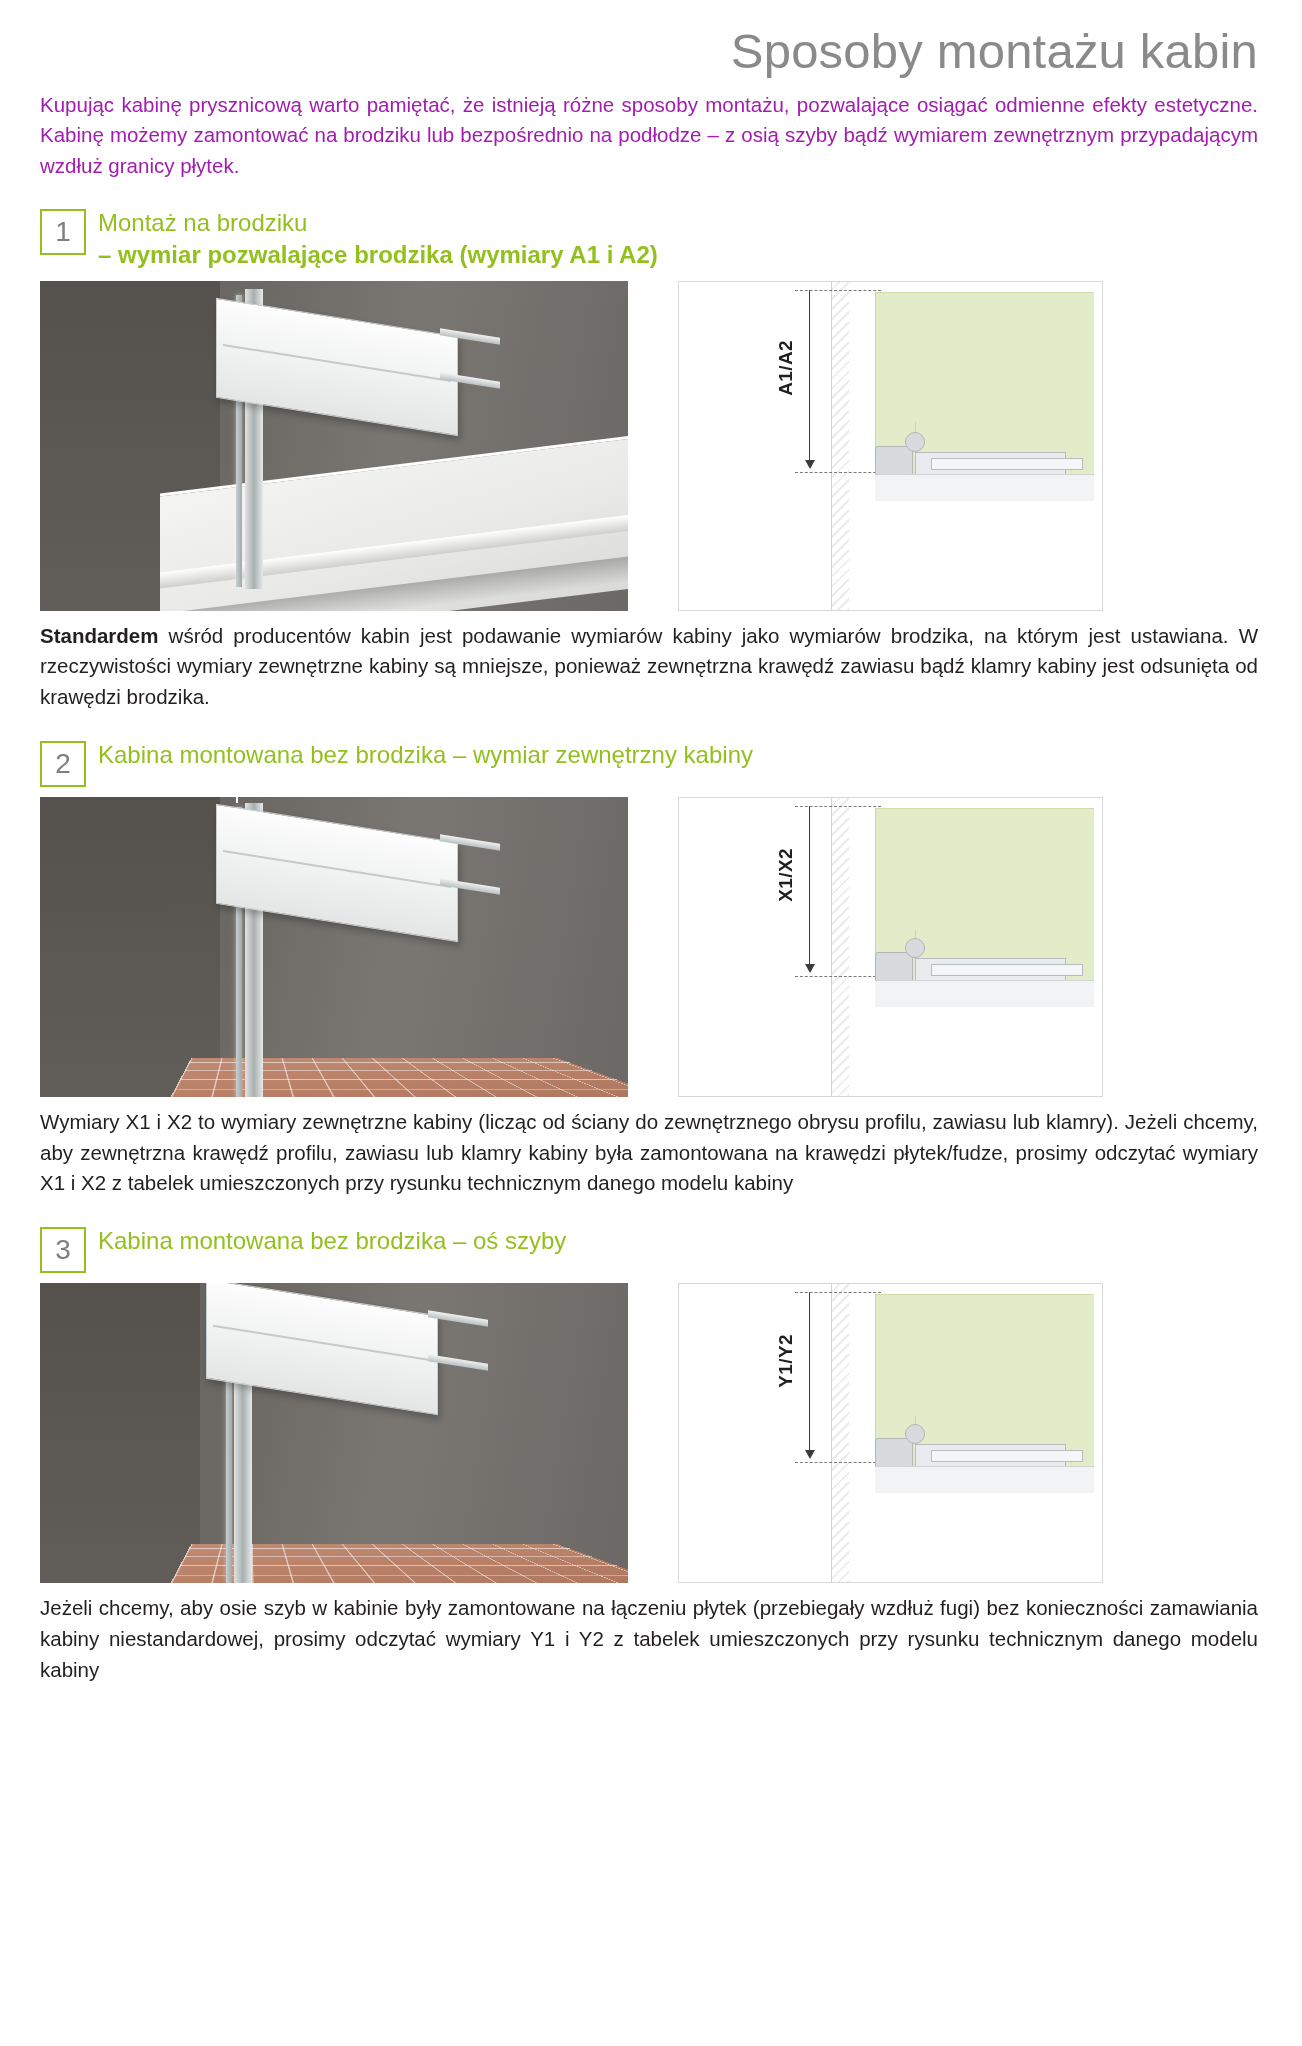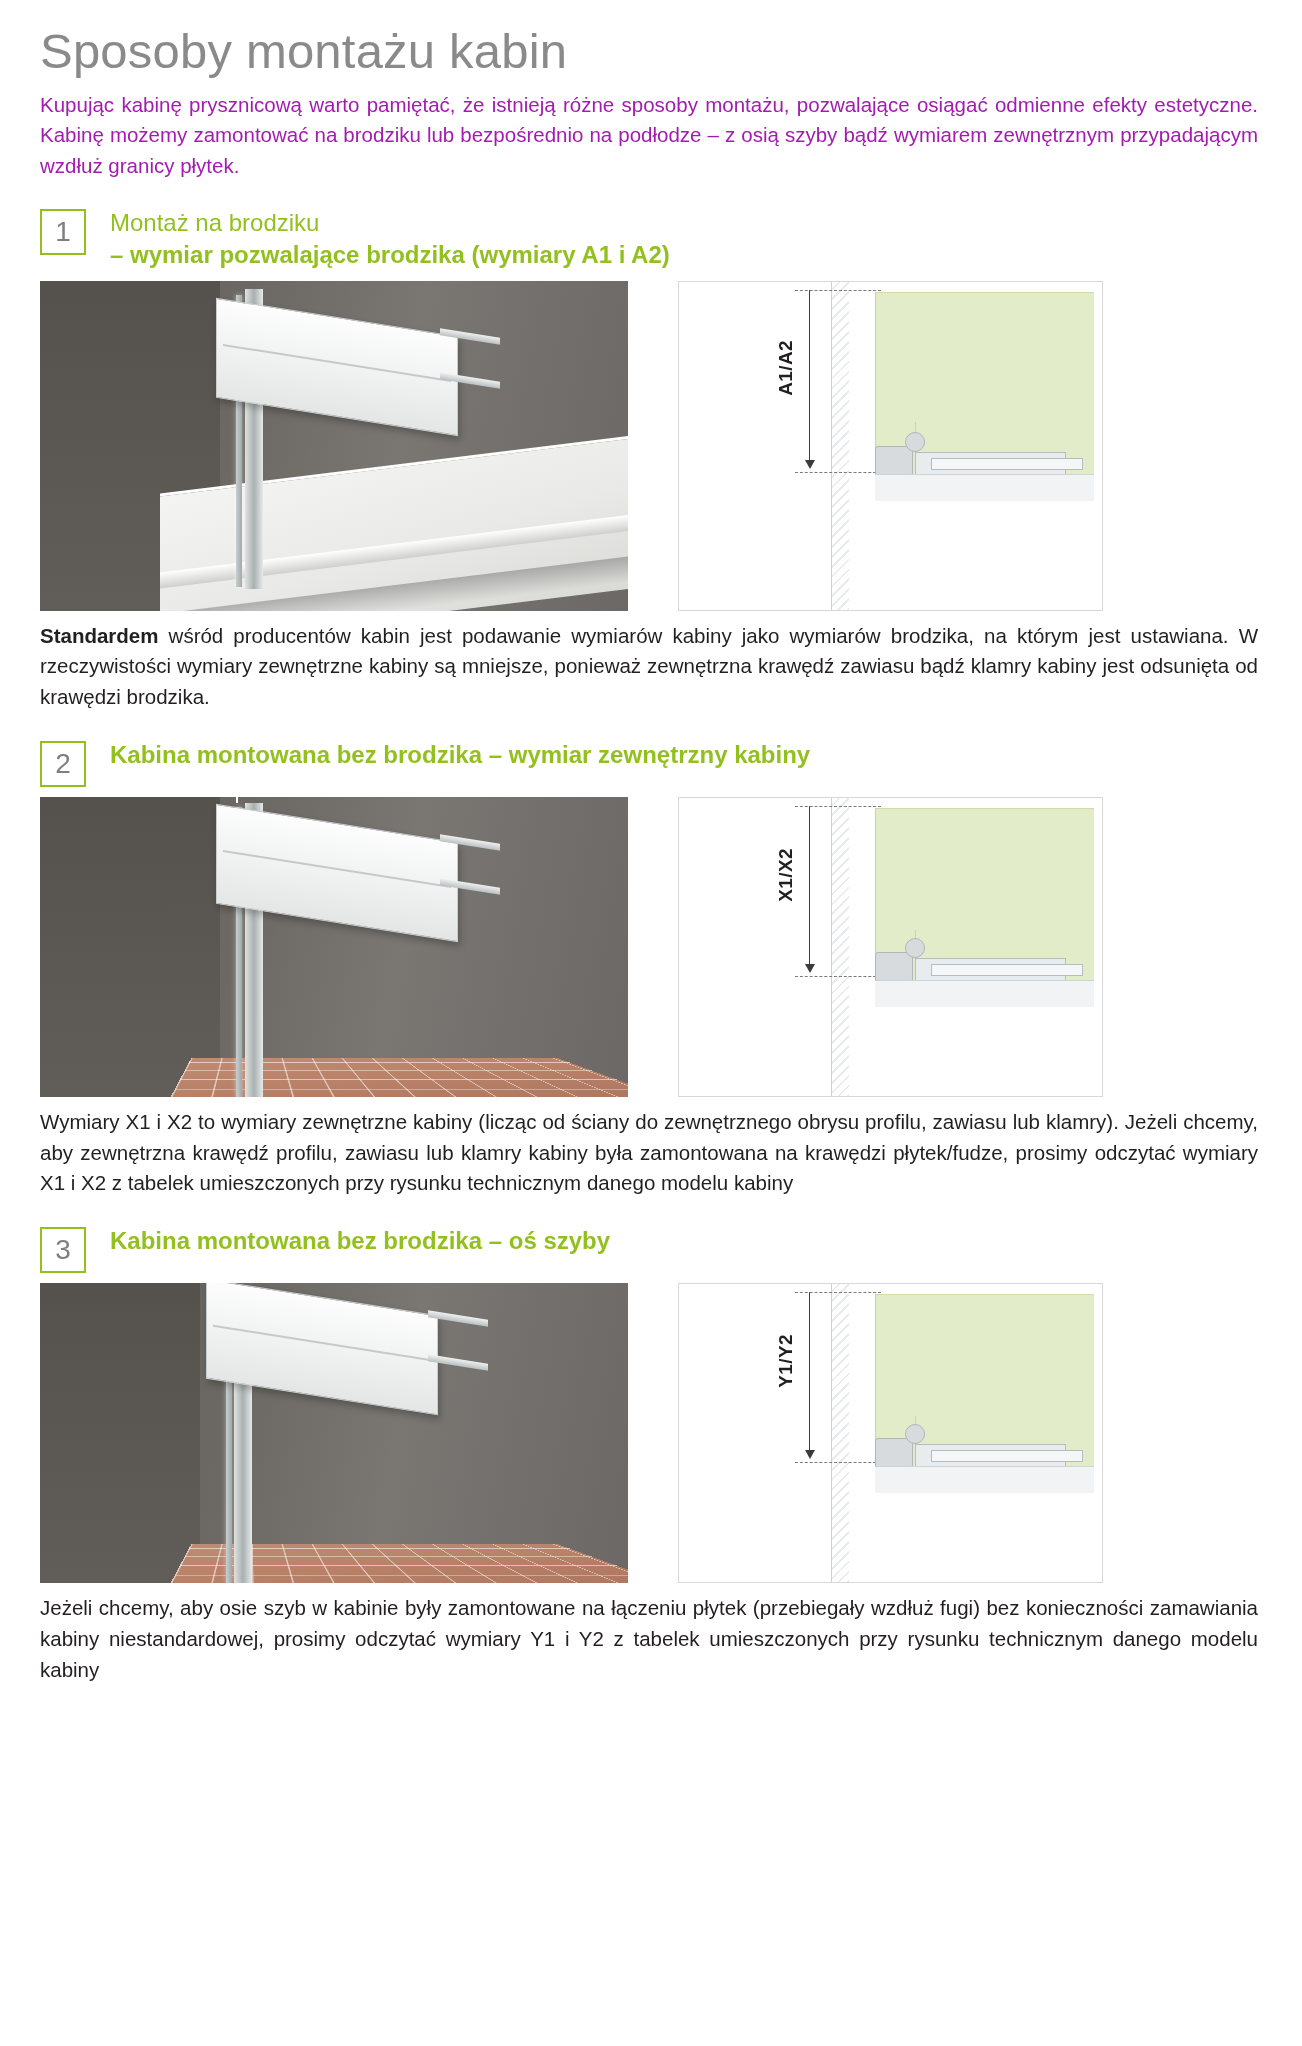--- a/index.html
+++ b/index.html
@@ -21,20 +21,21 @@
     box-sizing: border-box;
     padding: 20px 44px 30px 40px;
   }
   h1.title {
     font-size: 49px;
     font-weight: 400;
     color: #8a8a8a;
     margin: 6px 0 12px 0;
     letter-spacing: 0.2px;
     line-height: 1.06;
+    text-align: right;
   }
   p.intro {
     font-size: 20.5px;
     line-height: 1.48;
     color: #a21caf;
     margin: 0 0 6px 0;
     max-width: 1232px;
     text-align: justify;
     text-justify: inter-word;
   }
@@ -51,35 +52,35 @@
     box-sizing: border-box;
     display: flex;
     align-items: center;
     justify-content: center;
     font-size: 28px;
     color: #7f7f7f;
     font-weight: 400;
     margin-top: 2px;
   }
   .head-text {
-    margin-left: 24px;
+    margin-left: 12px;
     color: #93c01f;
     font-size: 24px;
     line-height: 1.33;
     font-weight: 700;
   }
   .head-text .line1 {
     display: block;
     font-weight: 400;
   }
   .head-text .line2 {
     display: block;
     font-weight: 700;
   }
-  .head-text.bold-both .line1 { font-weight: 700; }
+  .head-text.bold-both .line1 { font-weight: 400; }
   .figure-row {
     display: flex;
     gap: 0;
     margin: 6px 0 8px 0;
   }
   .photo {
     position: relative;
     width: 588px;
     height: 330px;
     overflow: hidden;

